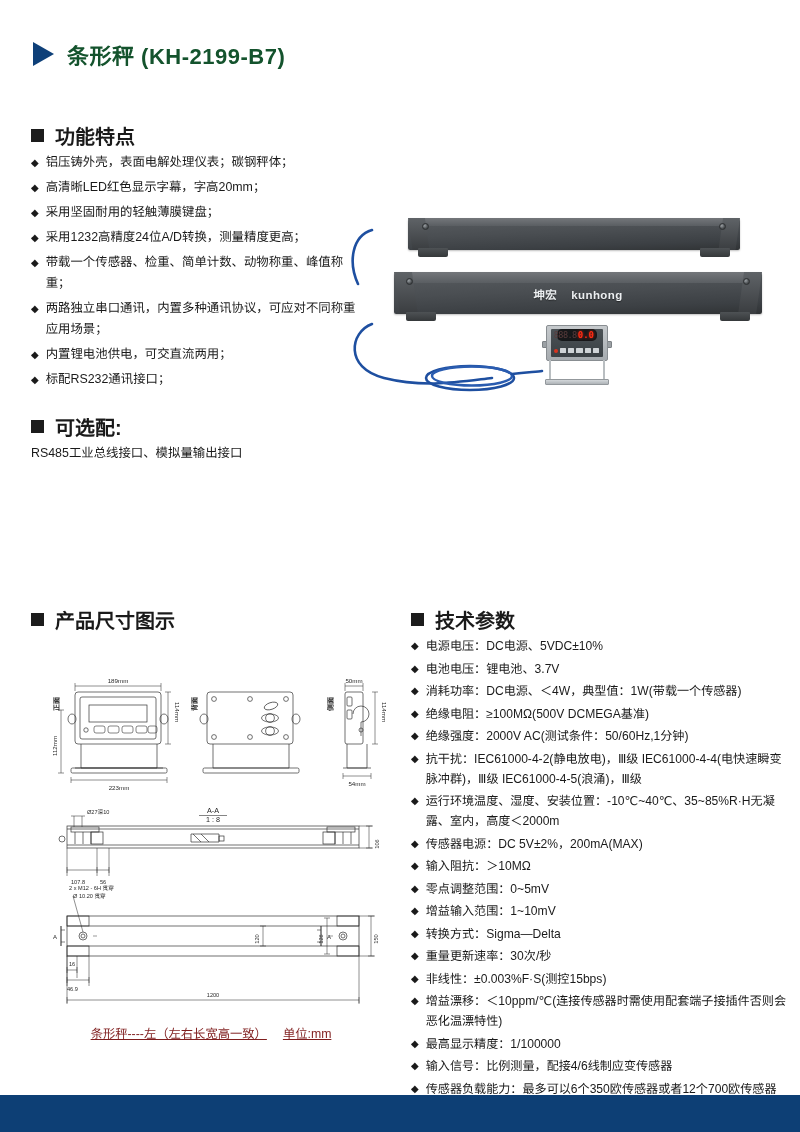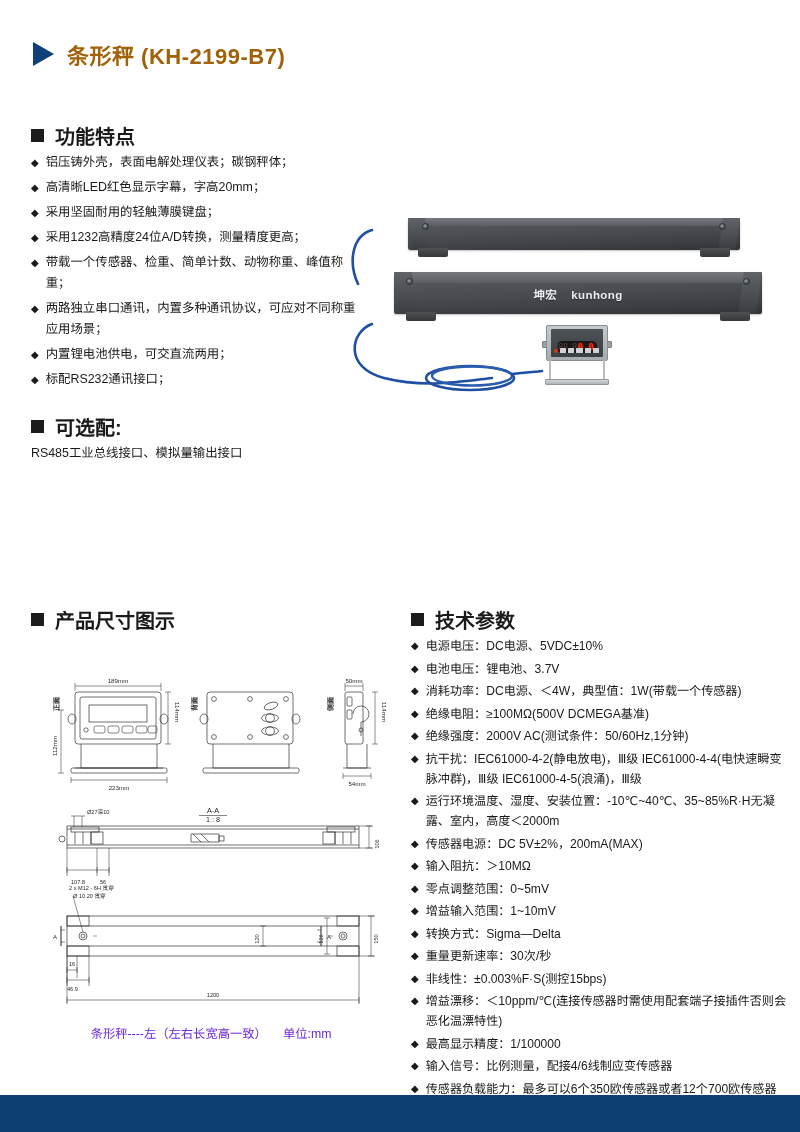--- a/index.html
+++ b/index.html
@@ -18,21 +18,21 @@
     position: absolute; left: 33px; top: 38px;
     display: flex; align-items: center; gap: 13px;
   }
   .play-tri {
     width: 0; height: 0;
     border-left: 21px solid #0e4079;
     border-top: 12px solid transparent;
     border-bottom: 12px solid transparent;
   }
   .title-text {
-    font-size: 22px; font-weight: 700; color: #a16207;
+    font-size: 22px; font-weight: 700; color: #14532d;
     letter-spacing: .5px; white-space: nowrap;
   }
 
   
   .sec-head { display: flex; align-items: center; gap: 11px; }
   .sq { width: 13px; height: 13px; background: #1c1c1c; flex: none; }
   .sec-title { font-size: 20px; font-weight: 700; color: #1a1a1a; white-space: nowrap; }
 
   #features-head { position: absolute; left: 31px; top: 121px; }
   #optional-head { position: absolute; left: 31px; top: 412px; }
@@ -101,21 +101,21 @@
     position: absolute; left: 3px; top: 0; width: 62px; height: 36px;
     background: linear-gradient(180deg,#c6cacd,#a6abaf);
     border: 1px solid #888d91; border-radius: 2px;
   }
   .ind-face {
     position: absolute; left: 4px; top: 3px; right: 4px; bottom: 3px;
     background: linear-gradient(180deg,#4c5256,#3a4044);
     border-radius: 1px;
   }
   .ind-lcd {
-    position: absolute; left: 6px; top: 12px; right: 6px; height: 12px;
+    position: absolute; left: 6px; top: 0; right: 6px; height: 12px;
     background: #16181a; border-radius: 5px;
     display: flex; align-items: center; justify-content: flex-end;
     padding-right: 3px; gap: 1px;
   }
   .lcd-dim { color: #5a3c3c; font-size: 8.5px; font-family: "DejaVu Sans Mono", monospace; letter-spacing: -.5px; }
   .lcd-val { color: #ff2b13; font-size: 9px; font-weight: 700; font-family: "DejaVu Sans Mono", monospace; text-shadow: 0 0 3px rgba(255,43,19,.8); }
   .ind-keys { position: absolute; left: 9px; right: 4px; bottom: 4px; display: flex; gap: 2px; }
   .ind-key { flex: 1; height: 5px; background: #cfd3d6; border-radius: .5px; }
   .ind-red { position: absolute; left: 3px; bottom: 4px; width: 4px; height: 4px; border-radius: 50%; background: #d8341f; }
   .ind-ear { position: absolute; top: 16px; width: 5px; height: 7px; background: #9ba0a4; border: 1px solid #7c8185; border-radius: 1px; }
@@ -126,21 +126,21 @@
   }
   .ind-base {
     position: absolute; left: 2px; top: 54px; width: 64px; height: 6px;
     background: linear-gradient(180deg,#d3d7da,#aeb3b7); border: 1px solid #93989c; border-radius: 1px;
   }
 
   
   #drawings { position: absolute; left: 31px; top: 656px; width: 360px; height: 400px; }
   .dwg-caption {
     position: absolute; left: 0; right: 0; top: 368px; text-align: center;
-    font-size: 12.3px; color: #6d28d9; white-space: nowrap;
+    font-size: 12.3px; color: #7f1d1d; white-space: nowrap; text-decoration: underline;
   }
   .dwg-caption .unit { margin-left: 16px; }
 
   
   #footer-bar {
     position: absolute; left: 0; bottom: 0; width: 800px; height: 37px;
     background: #0d3f75;
   }
 </style>
 </head>

